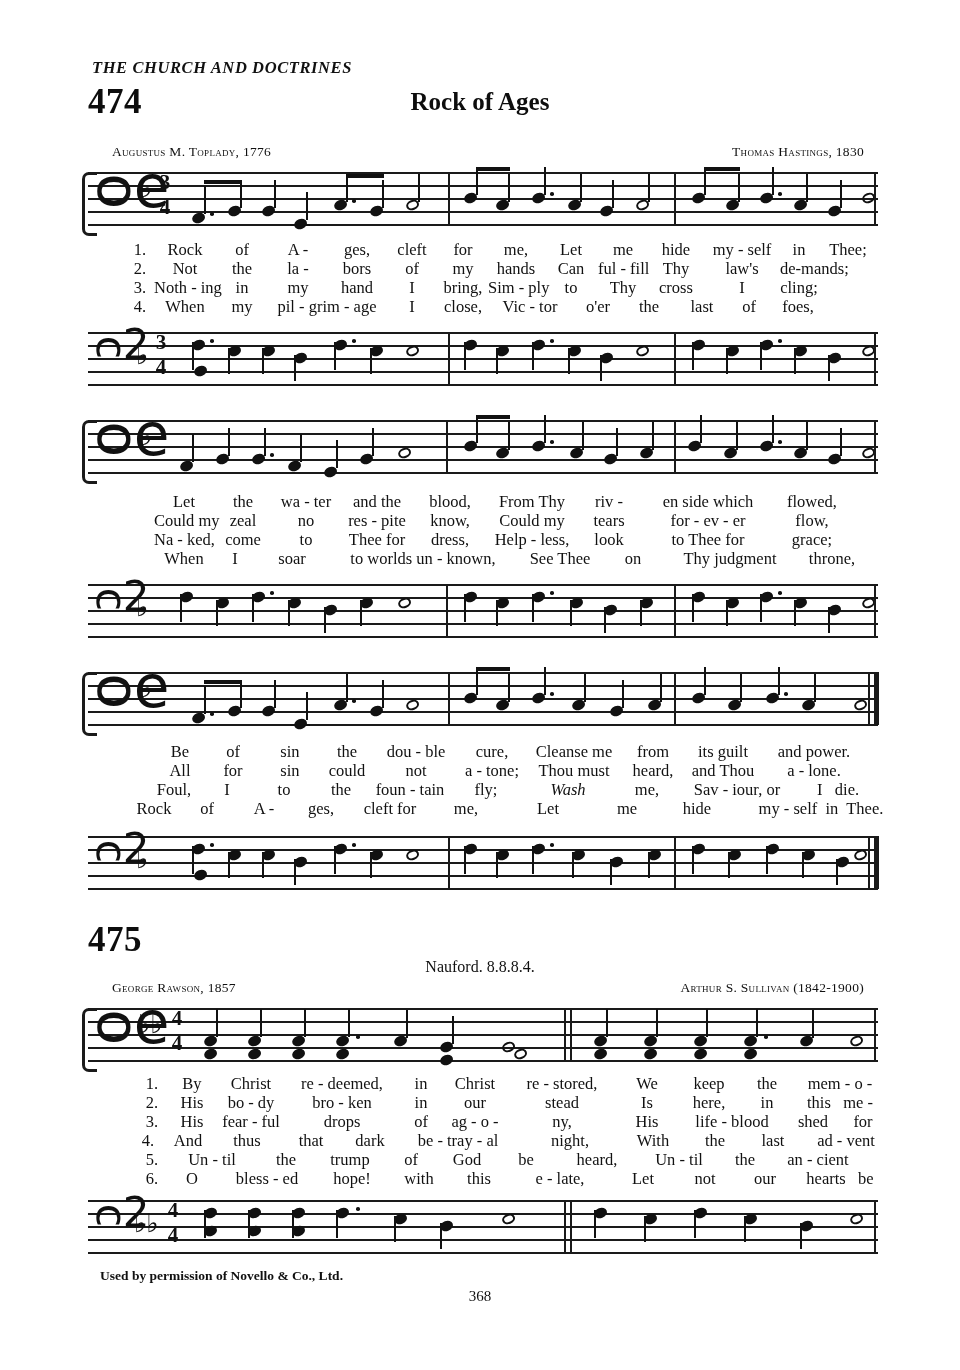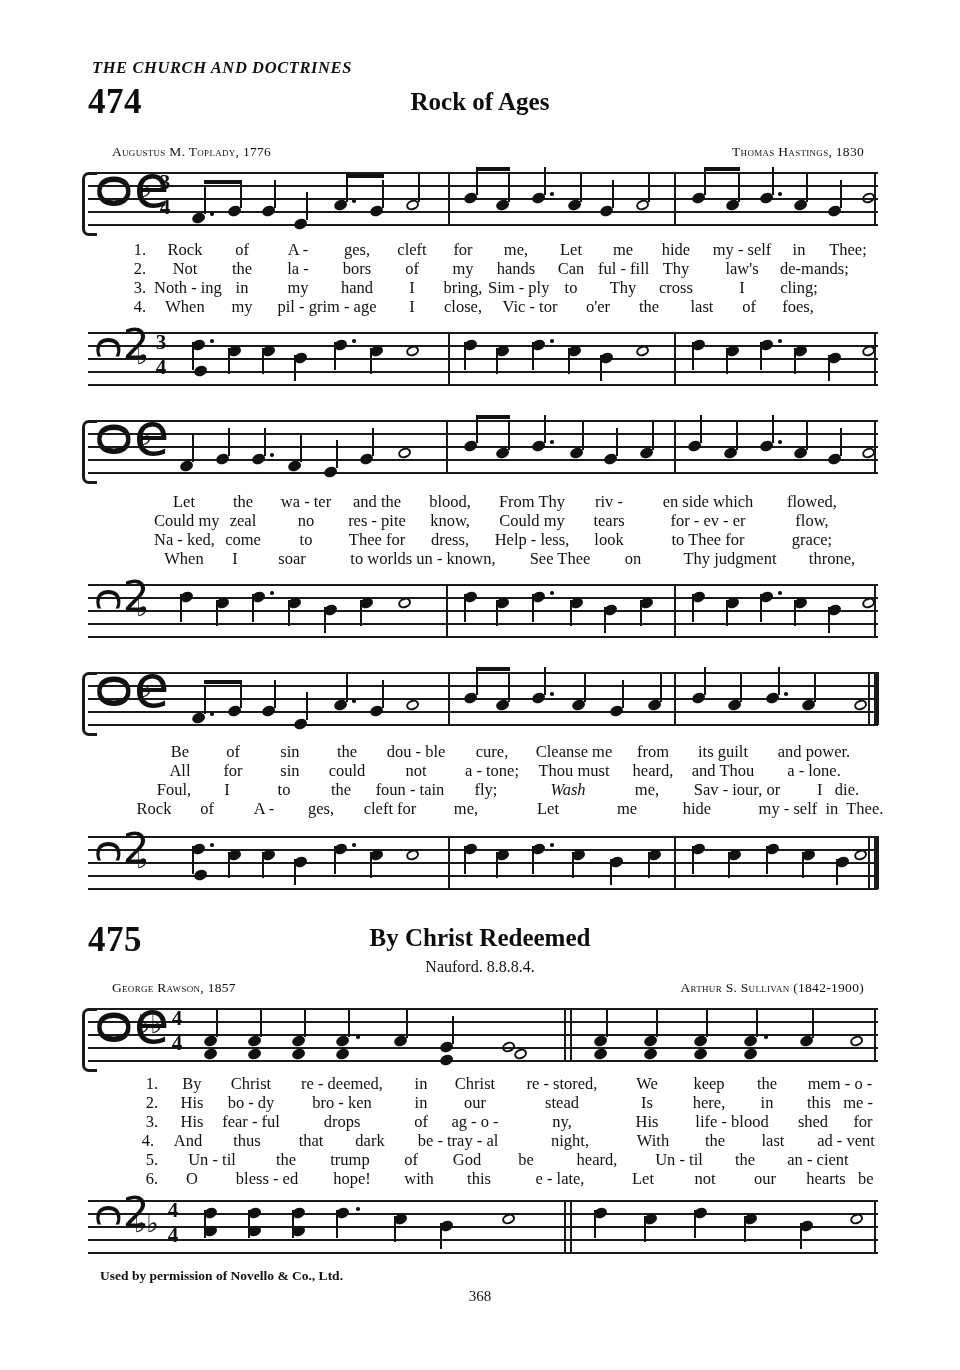--- a/index.html
+++ b/index.html
@@ -775,21 +775,20 @@
     <div class="notehead" style="left:714px; top:14px;"></div>
       <div class="stem" style="left:714px; top:16px; height:26px;"></div>
     <div class="notehead" style="left:748px; top:21px;"></div>
       <div class="stem" style="left:748px; top:23px; height:26px;"></div>
     <div class="notehead open" style="left:766px; top:14px;"></div>
     <div class="barline" style="left:780px; top:0; height:53px;"></div>
     <div class="barline thick" style="left:786px; top:0; height:53px;"></div>
   </div>
 
   <div class="hymn-number" style="left:88px; top:920px;">475</div>
-  <div class="hymn-title" style="top:924px;">By Christ Redeemed</div>
   <div class="hymn-tune" style="top:958px;">Nauford.  8.8.8.4.</div>
   <div class="credit-left" style="left:112px; top:980px;">George Rawson, 1857</div>
   <div class="credit-right" style="right:96px; top:980px;">Arthur S. Sullivan (1842-1900)</div>
 
   <div class="system" style="left:88px; top:1008px; width:790px; height:62px;">
     <div class="brace" style="left:-6px; top:0px; height:58px;"></div>
     <div class="staff" style="top:0; width:790px; height:52px;">
       <div class="line" style="top:0px; width:790px;"></div>
       <div class="line" style="top:13px; width:790px;"></div>
       <div class="line" style="top:26px; width:790px;"></div>

